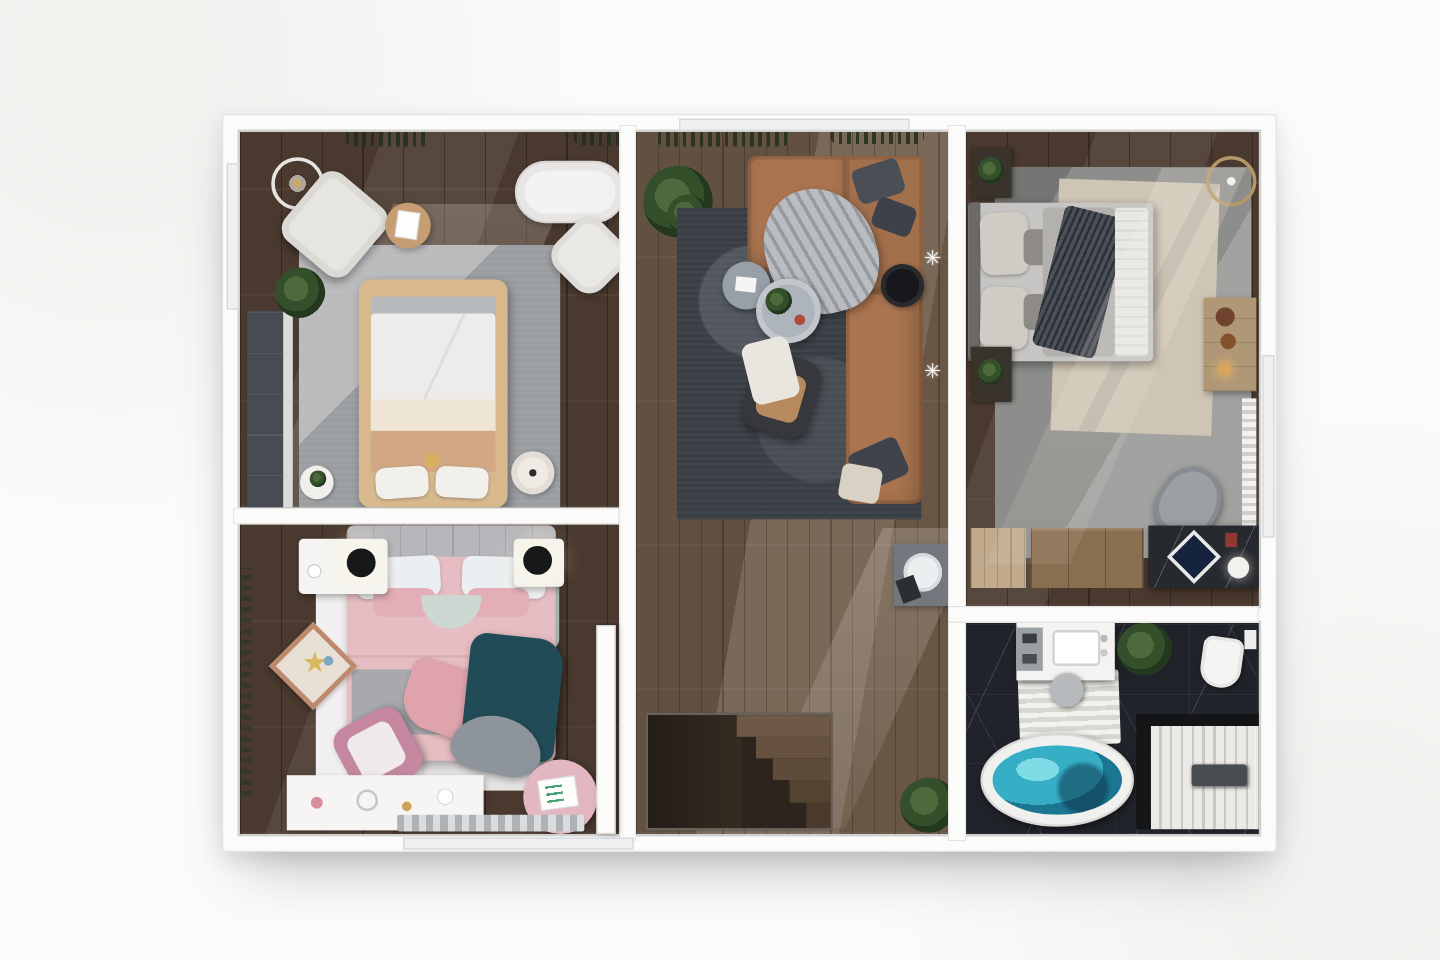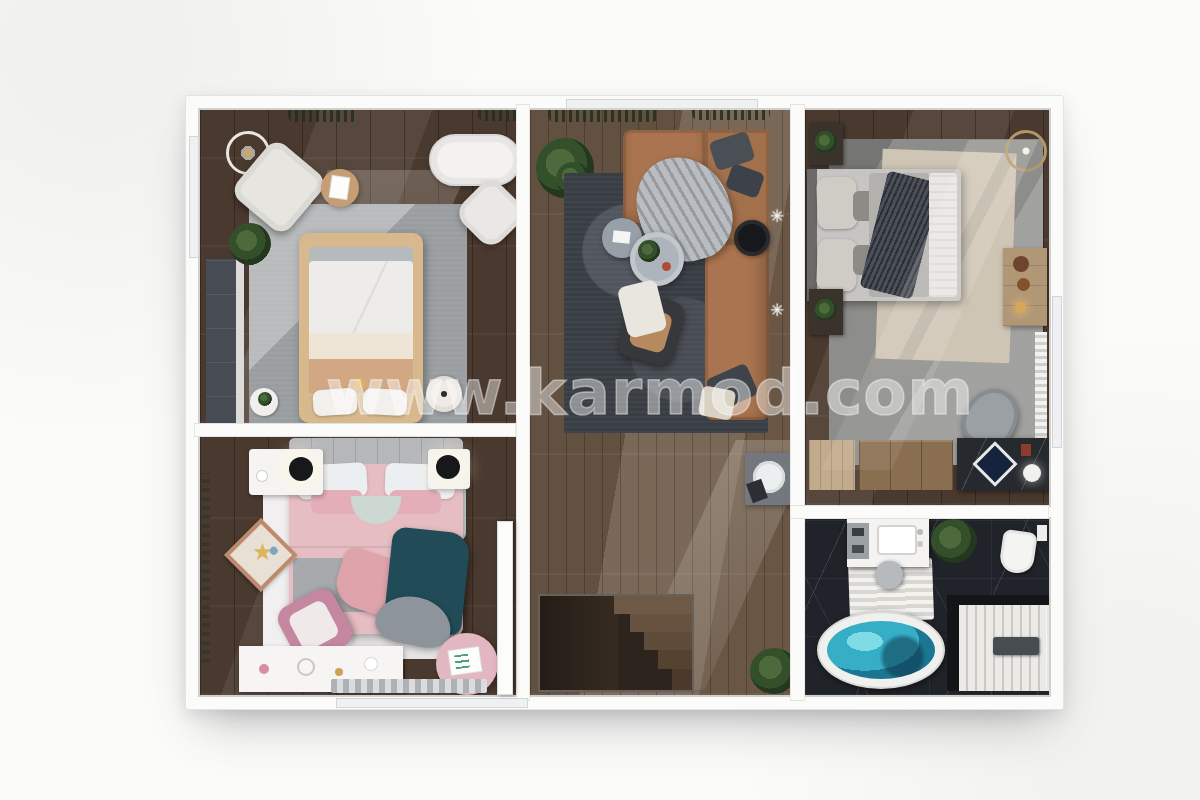--- a/index.html
+++ b/index.html
@@ -287,14 +287,13 @@
 
     <div class="win" style="left:3px;top:40px;width:8px;height:120px;"></div>
     <div class="win" style="left:150px;top:602px;width:190px;height:8px;"></div>
     <div class="win" style="left:380px;top:3px;width:190px;height:8px;"></div>
     <div class="win" style="left:866px;top:200px;width:8px;height:150px;"></div>
 
     <div class="abs" style="left:311px;top:425px;width:14px;height:172px;background:#fcfcfb;border:1px solid #dadad8;
       box-shadow:2px 0 5px rgba(0,0,0,.35);"></div>
   </div>
 
-  <div class="watermark">www.karmod.com</div>
 </div>
 
 </body></html>

